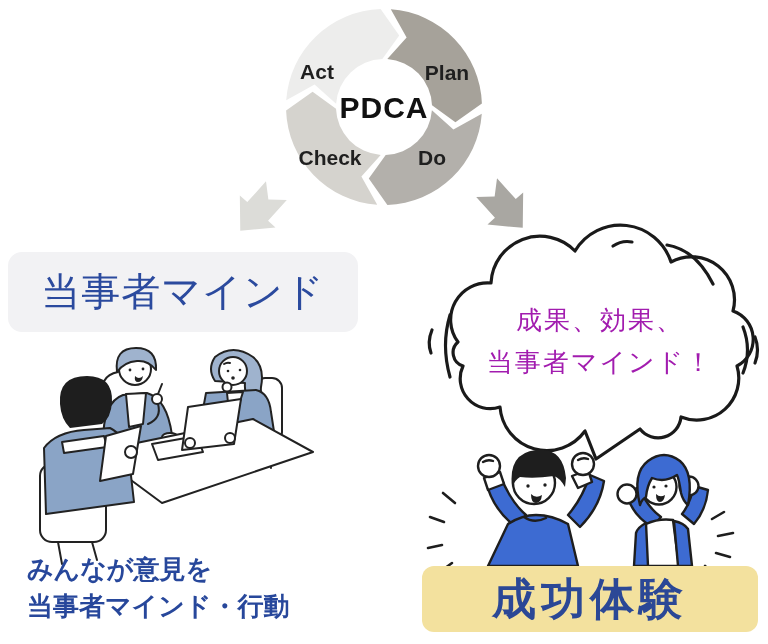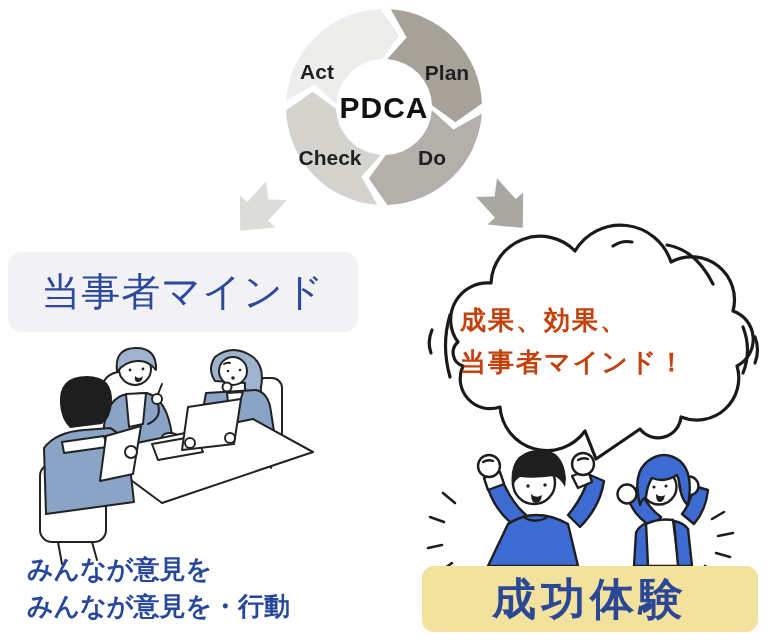--- a/index.html
+++ b/index.html
@@ -6,22 +6,22 @@
   body{width:768px;height:644px;position:relative;overflow:hidden;
        font-family:"Liberation Sans","DejaVu Sans",sans-serif;}
   .abs{position:absolute;}
   svg text{font-family:"Liberation Sans","DejaVu Sans",sans-serif;}
   .seglabel{font-size:21px;font-weight:bold;fill:#1f1f1f;text-anchor:middle;}
   .pdcacenter{font-size:30px;font-weight:bold;fill:#111;text-anchor:middle;letter-spacing:1px;}
   #left-title{left:8px;top:252px;width:350px;height:80px;background:#f2f2f4;border-radius:14px;
               color:#2b4a9e;font-size:39px;font-weight:normal;display:flex;align-items:center;
               justify-content:center;letter-spacing:1px;}
   #left-caption{left:27px;top:551px;font-size:26px;font-weight:bold;color:#27479b;line-height:37px;}
-  .cloudline{left:460px;width:280px;font-size:26px;font-weight:bold;
-             color:#c2410c;letter-spacing:2px;}
+  .cloudline{left:460px;width:280px;text-align:center;font-size:26px;font-weight:normal;
+             color:#a21caf;letter-spacing:2px;}
   #cloud-line1{top:303px;}
   #cloud-line2{top:345px;}
   #success-box{left:422px;top:566px;width:336px;height:66px;background:#f3e19e;border-radius:12px;
                color:#2b4896;font-size:44px;font-weight:bold;display:flex;align-items:center;
                justify-content:center;letter-spacing:5px;}
 </style>
 </head>
 <body>
 
 <svg class="abs" style="left:0;top:0" width="768" height="644" viewBox="0 0 768 644">
@@ -155,19 +155,19 @@
       <line x1="716" y1="553" x2="730" y2="557"></line>
       <line x1="705" y1="566" x2="714" y2="575"></line>
     </g>
   </g>
 </svg>
 
 <div class="abs" id="left-title">当事者マインド</div>
 
 <div class="abs" id="left-caption">
   <div>みんなが意見を</div>
-  <div>みんなが意見を・行動</div>
+  <div>当事者マインド・行動</div>
 </div>
 
 <div class="abs cloudline" id="cloud-line1">成果、効果、</div>
 <div class="abs cloudline" id="cloud-line2">当事者マインド！</div>
 
 <div class="abs" id="success-box">成功体験</div>
 
 </body></html>

